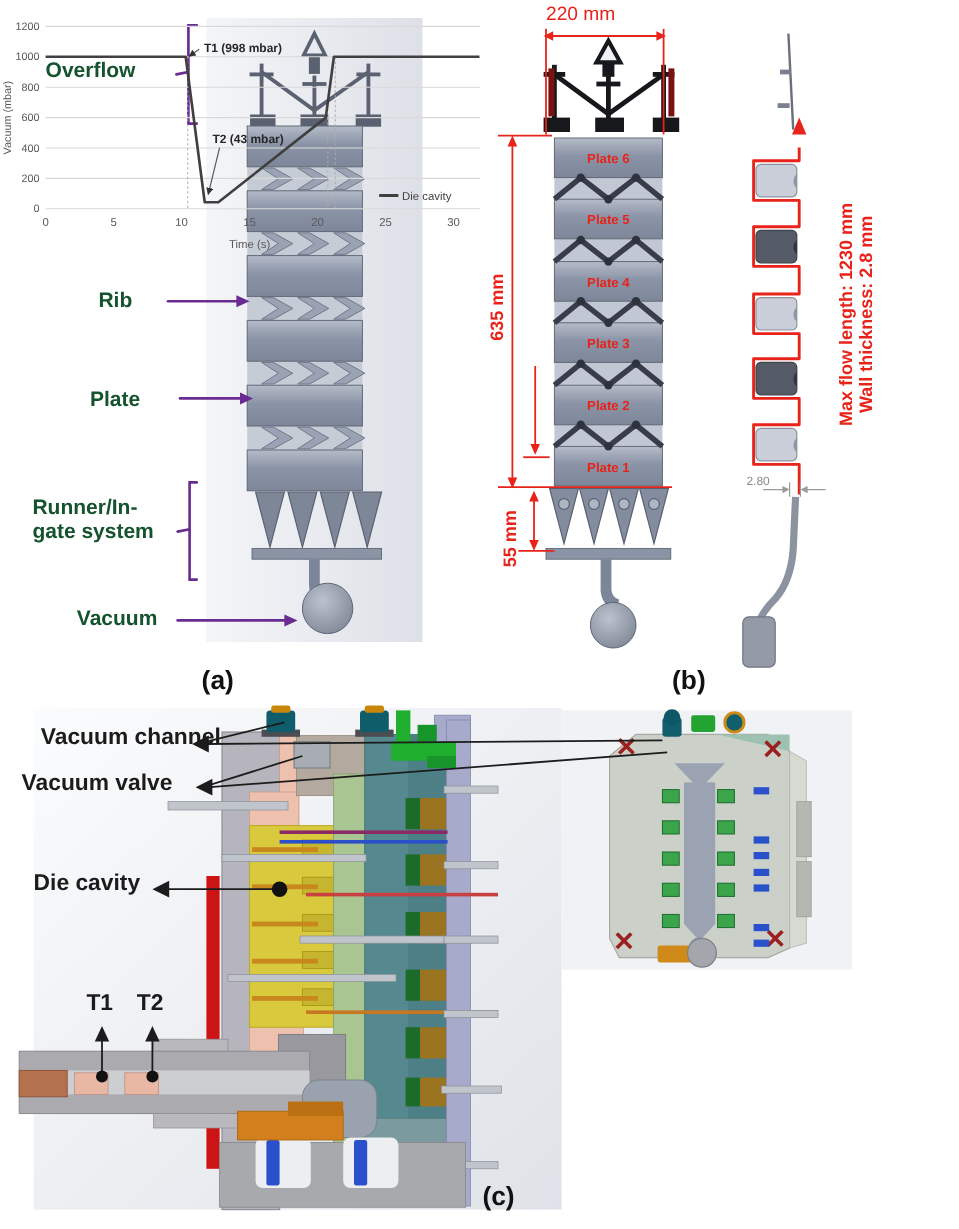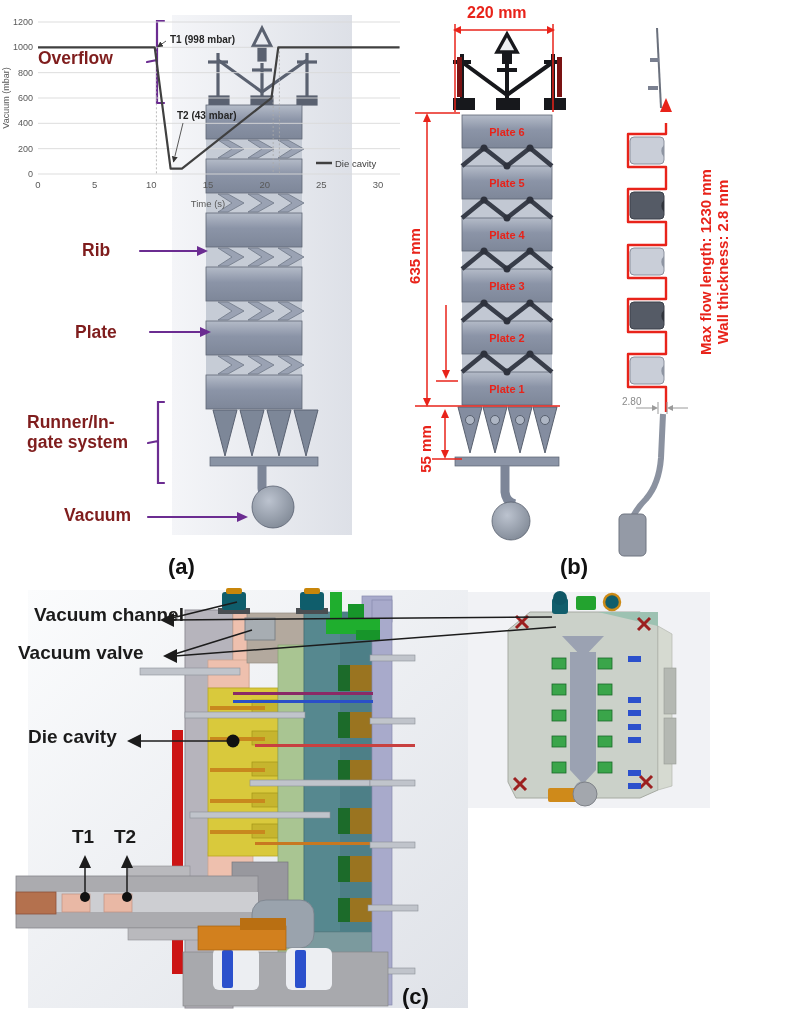--- a/index.html
+++ b/index.html
@@ -1,20 +1,20 @@
 <!DOCTYPE html>
 <html><head>
 <meta charset="utf-8">
 <style>
   html,body{margin:0;padding:0;background:#fff;}
   #fig{position:relative;width:799px;height:1024px;background:#fff;overflow:hidden;
        font-family:"Liberation Sans",sans-serif;}
   #fig svg{position:absolute;left:0;top:0;}
   .lbl{position:absolute;white-space:nowrap;line-height:1.15;}
-  .purple{color:#7f1d1d;font-weight:bold;font-size:17.5px;}
+  .purple{color:#14532d;font-weight:bold;font-size:17.5px;}
   .red{color:#e8231a;}
   .blk{color:#1b1b1b;font-weight:bold;font-size:19px;}
   .cap{color:#111;font-weight:bold;font-size:22px;}
   .rot{transform:rotate(-90deg);transform-origin:0 0;text-align:center;}
   #chart-svg{position:absolute;left:395px;top:788px;}
   #chart-svg text{font-family:"Liberation Sans",sans-serif;}
 </style>
 </head>
 <body>
 
@@ -473,21 +473,21 @@
 <div class="lbl purple" style="left:38px;top:48px;">Overflow</div>
 <div class="lbl purple" style="left:82px;top:240px;">Rib</div>
 <div class="lbl purple" style="left:75px;top:322px;">Plate</div>
 <div class="lbl purple" style="left:27px;top:412px;">
   <div>Runner/In-</div>
   <div>gate system</div>
 </div>
 <div class="lbl purple" style="left:64px;top:505px;">Vacuum</div>
 <div class="lbl cap" style="left:168px;top:554px;">(a)</div>
 
-<div class="lbl red" style="left:467px;top:4px;font-size:16px;font-weight:700;">220 mm</div>
+<div class="lbl red" style="left:455px;top:4px;font-size:16px;font-weight:400;">220 mm</div>
 <div class="lbl red rot" style="left:406px;top:297px;width:82px;font-size:15px;font-weight:600;">635 mm</div>
 <div class="lbl red rot" style="left:417px;top:481px;width:64px;font-size:15px;font-weight:600;">55 mm</div>
 <div class="lbl cap" style="left:560px;top:554px;">(b)</div>
 <div class="lbl red rot" style="left:697px;top:374px;width:224px;font-size:15px;font-weight:700;line-height:17px;">
   <div>Max flow length: 1230 mm</div>
   <div>Wall thickness: 2.8 mm</div>
 </div>
 <div class="lbl" style="left:622px;top:396px;font-size:10px;color:#8a8a8a;">2.80</div>
 
 <div class="lbl blk" style="left:8px;top:604px;margin-left:26px;">Vacuum channel</div>

